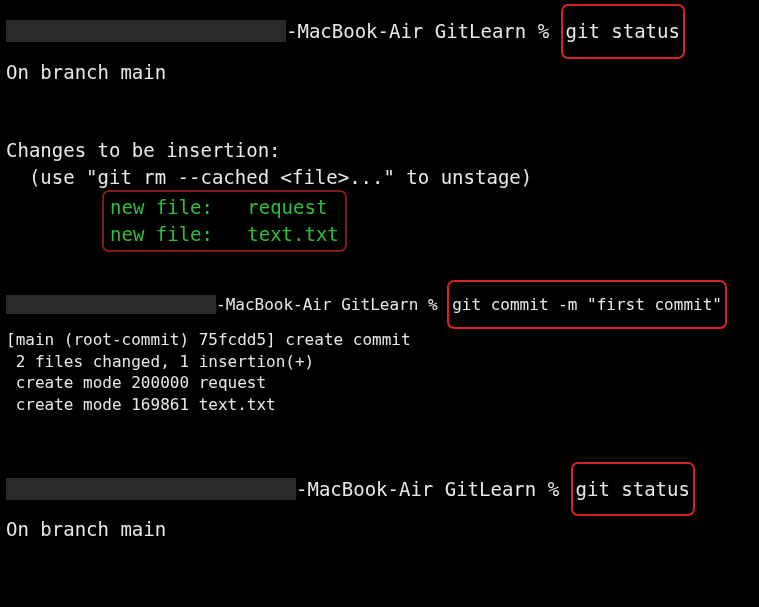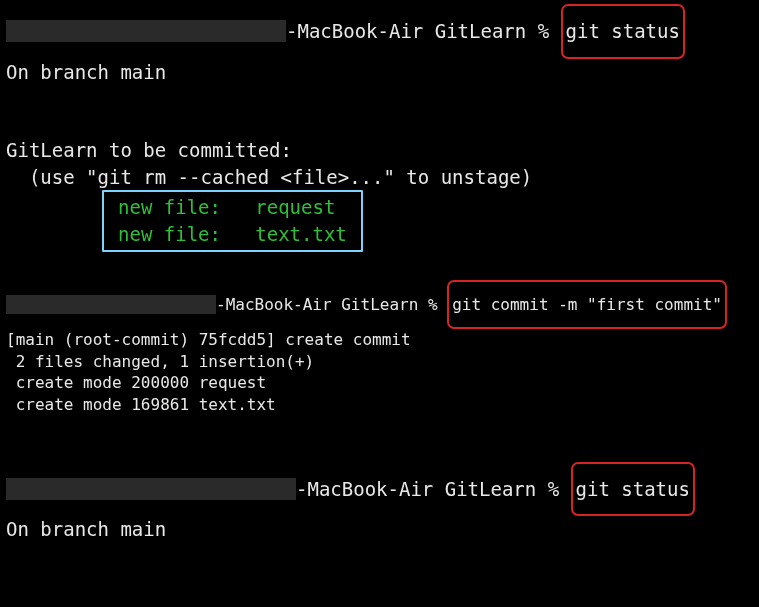--- a/index.html
+++ b/index.html
@@ -49,23 +49,23 @@
       display: inline-block;
     }
     .red-box-cmd {
       padding: 12px 3px;
     }
     .green {
       color: #2fbf3a;
     }
     .staged-box {
       display: inline-block;
-      border: 2px solid #7dd3fc;
-      border-radius: 1px;
-      padding: 2px 14px;
+      border: 2px solid #7f1d1d;
+      border-radius: 7px;
+      padding: 2px 6px;
       margin-left: 96px;
     }
     .staged-line {
       white-space: pre;
     }
     .small-block {
       font-size: 16px;
       line-height: 1.35;
     }
     .small-block .redact-md {
@@ -79,21 +79,21 @@
 </head>
 <body>
 
 <div class="section">
   <div class="prompt-line">
     <span class="redact redact-lg"></span><span>-MacBook-Air GitLearn % </span><span class="red-box red-box-cmd"><span>git status</span></span>
   </div>
   <div>On branch main</div>
   <div style="height:26px"></div>
   <div style="height:26px"></div>
-  <div>GitLearn to be committed:</div>
+  <div>Changes to be insertion:</div>
   <div class="ws-pre">  (use "git rm --cached &lt;file&gt;..." to unstage)</div>
   <div class="staged-box">
     <div class="green staged-line">new file:   request</div>
     <div class="green staged-line">new file:   text.txt</div>
   </div>
 </div>
 
 <div class="section small-block">
   <div class="prompt-line">
     <span class="redact redact-md"></span><span>-MacBook-Air GitLearn % </span><span class="red-box red-box-cmd"><span>git commit -m "first commit"</span></span>

